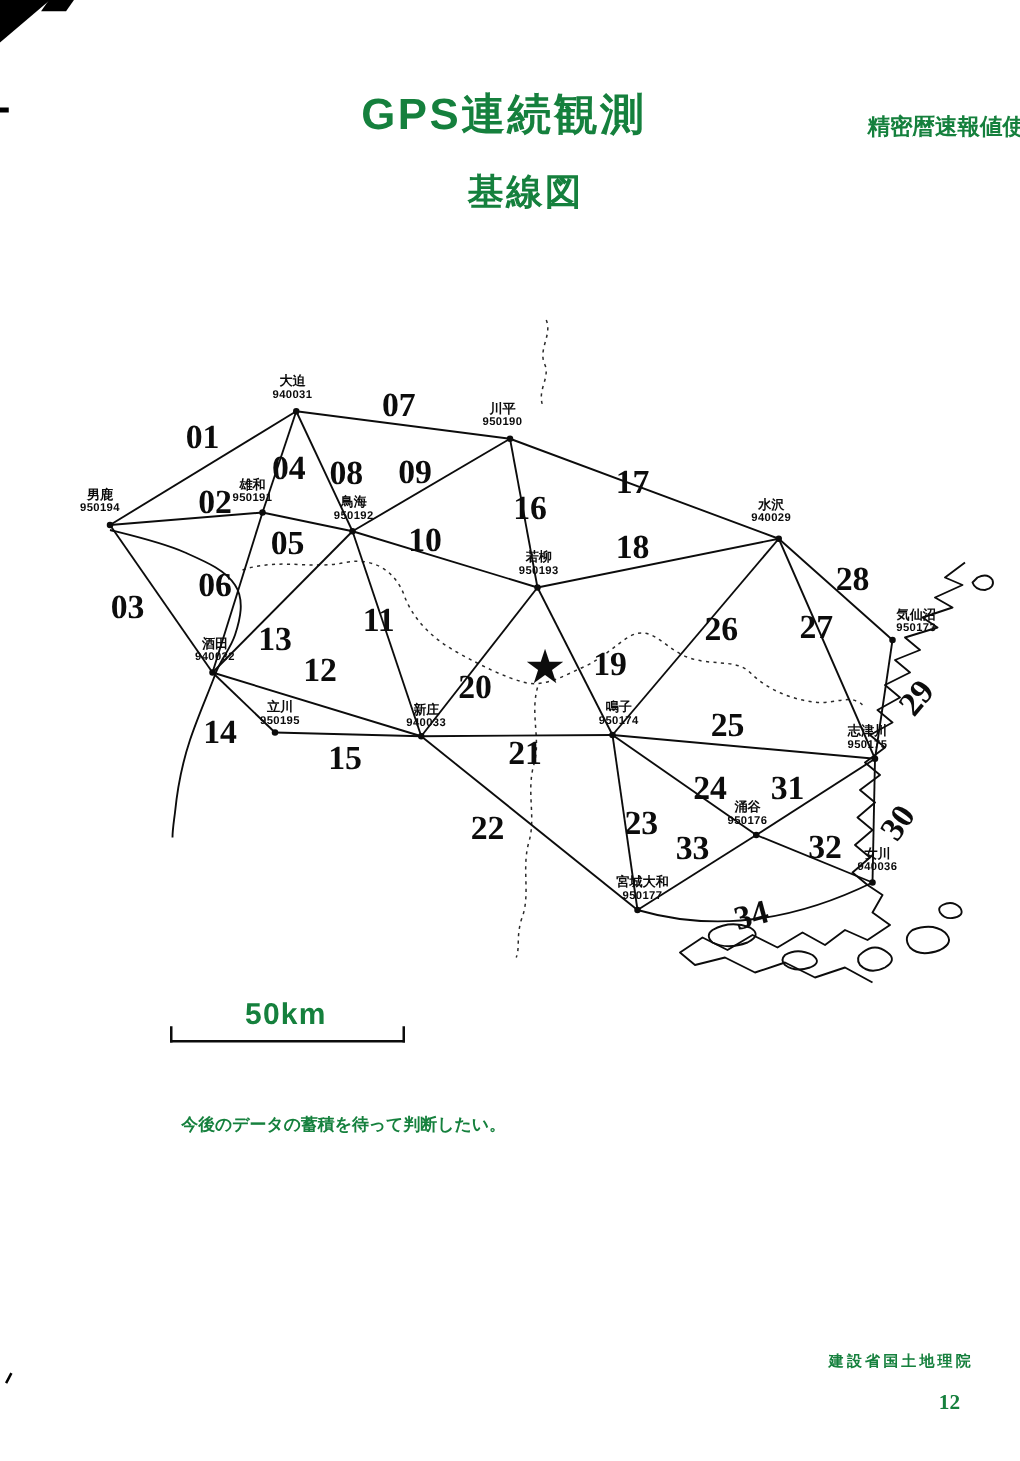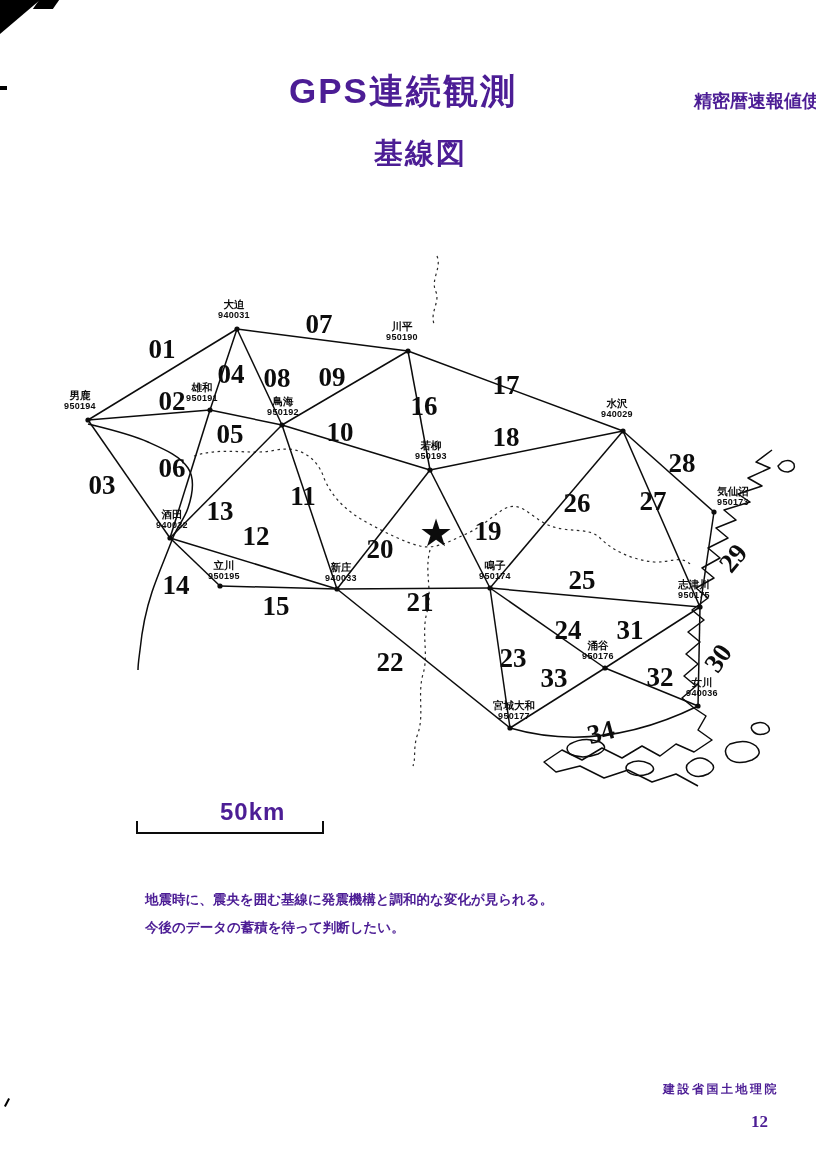--- a/index.html
+++ b/index.html
@@ -1,35 +1,35 @@
 <!DOCTYPE html>
 <html><head>
 <meta charset="utf-8">
 <style>
   html,body{margin:0;padding:0;background:#ffffff;}
   .page{position:relative;width:816px;height:1169px;background:#ffffff;overflow:hidden;
-        font-family:"Liberation Sans",sans-serif;color:#4c1d95;}
+        font-family:"Liberation Sans",sans-serif;color:#15803d;}
   .title{position:absolute;left:289px;top:68px;margin:0;font-size:35px;font-weight:700;
          letter-spacing:2px;white-space:nowrap;}
   .ephemeris-note{position:absolute;left:694px;top:89px;font-size:18px;font-weight:700;white-space:nowrap;}
   .subtitle{position:absolute;left:374px;top:134px;margin:0;font-size:29px;font-weight:700;
             letter-spacing:2px;white-space:nowrap;font-family:Liberation Mono, monospace;}
   #map-svg{position:absolute;left:0;top:0;width:816px;height:1169px;}
   .edge{stroke:#0c0c0c;stroke-width:1.5;fill:none;}
   .coast{stroke:#0c0c0c;stroke-width:1.5;fill:none;stroke-linejoin:round;}
   .boundary{stroke:#2a2a2a;stroke-width:1.2;fill:none;stroke-dasharray:2.5 3.5;}
   .node{fill:#0c0c0c;}
   .edge-label{font-family:"Liberation Serif","DejaVu Serif",serif;font-size:27px;font-weight:600;
               text-anchor:middle;fill:#0c0c0c;}
   .st-name{font-family:"Liberation Sans",sans-serif;font-size:10.5px;font-weight:700;
            text-anchor:middle;fill:#0c0c0c;}
   .st-code{font-family:"Liberation Sans",sans-serif;font-size:9px;font-weight:700;
            text-anchor:middle;fill:#0c0c0c;letter-spacing:0.3px;}
   .star{font-family:"DejaVu Sans",sans-serif;font-size:38px;text-anchor:middle;fill:#0c0c0c;}
-  .scale-label{position:absolute;left:196px;top:798px;font-size:24px;font-weight:700;letter-spacing:1px;margin-left:24px;}
+  .scale-label{position:absolute;left:196px;top:798px;font-size:24px;font-weight:700;letter-spacing:1px;}
   .scale-line{position:absolute;left:136px;top:821px;width:184px;height:11px;
               border-bottom:2px solid #0c0c0c;border-left:2px solid #0c0c0c;border-right:2px solid #0c0c0c;}
   .caption{position:absolute;left:145px;top:886px;width:640px;font-size:13.5px;font-weight:700;}
   .caption div{line-height:27.5px;white-space:nowrap;}
   .footer-org{position:absolute;left:663px;top:1081px;font-size:12px;font-weight:700;letter-spacing:2.5px;white-space:nowrap;}
   .page-number{position:absolute;left:751px;top:1112px;font-size:17px;font-weight:700;
                font-family:"Liberation Serif","DejaVu Serif",serif;}
   .corner-artifact{position:absolute;left:0;top:0;width:0;height:0;
                    border-top:34px solid #000;border-right:40px solid transparent;}
   .top-mark{position:absolute;left:36px;top:0;width:20px;height:9px;background:#000;transform:skewX(-35deg);}
@@ -178,20 +178,19 @@
       <circle cx="510" cy="728" r="2.6" class="node"></circle>
       <text x="514" y="709" class="st-name">宮城大和</text>
       <text x="514" y="719" class="st-code">950177</text>
       <text x="436" y="546" class="star">★</text>
     </svg>
 
   <div class="scale-label">50km</div>
   <div class="scale-line"></div>
 
   <div class="caption">
-    <div>地震時に、震央を囲む基線に発震機構と調和的な変化が見られる。</div>
     <div>今後のデータの蓄積を待って判断したい。</div>
   </div>
 
   <div class="footer-org">建設省国土地理院</div>
   <div class="page-number">12</div>
 
 </div>
 
 </body></html>

